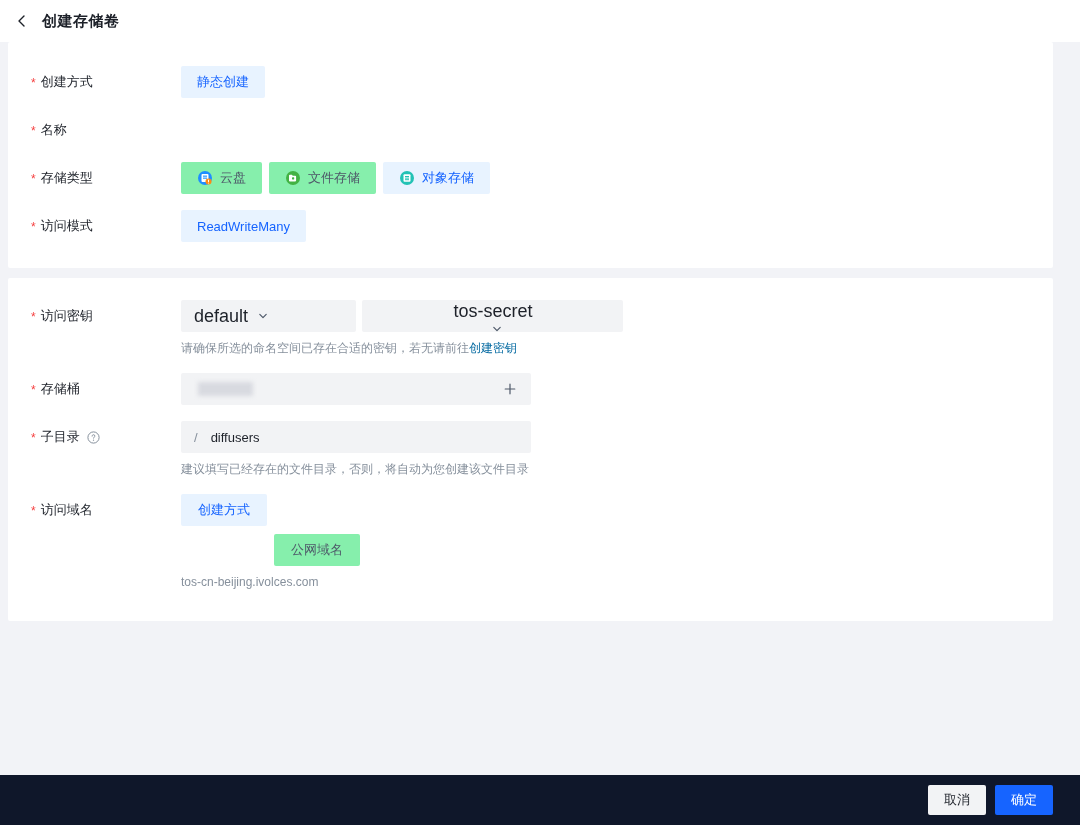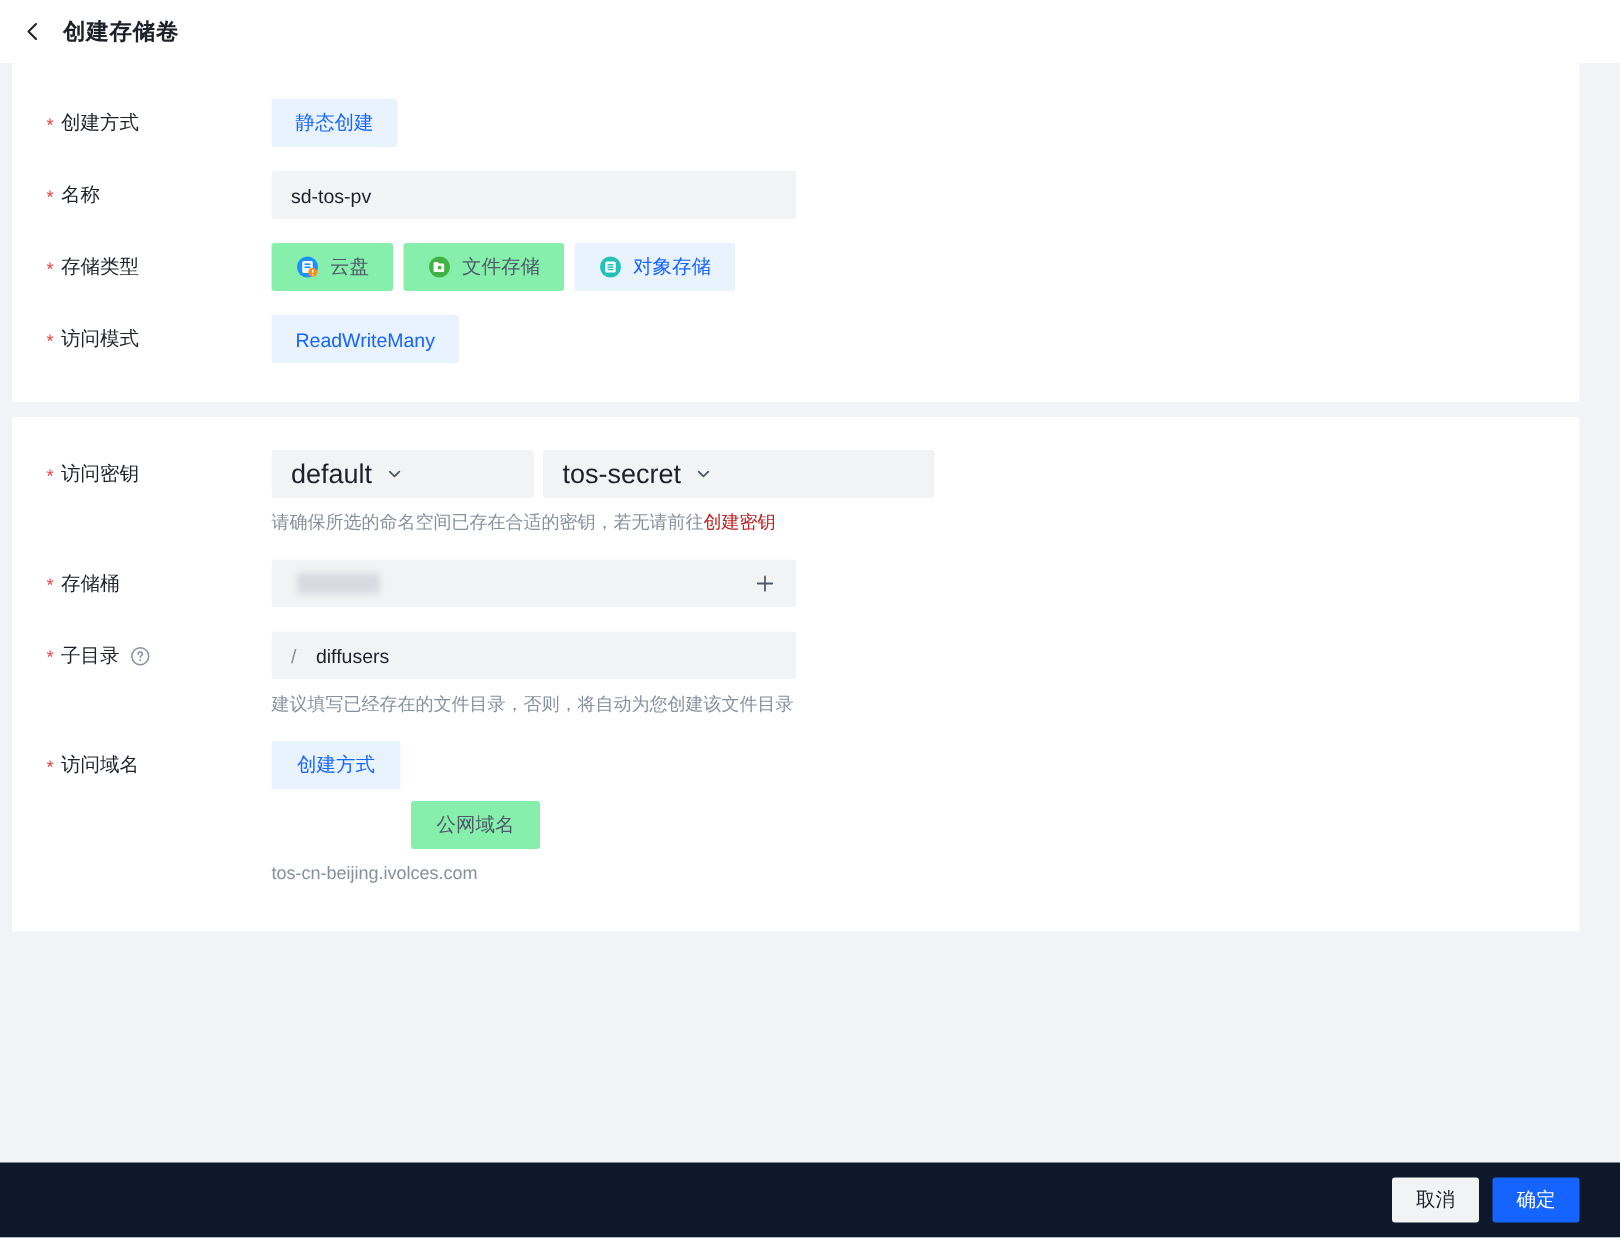--- a/index.html
+++ b/index.html
@@ -189,41 +189,41 @@
     box-sizing: border-box;
     display: flex;
     align-items: center;
     justify-content: flex-start;
     padding: 0 11px 0 12px;
     font-size: 18px;
     color: #1d2129;
     cursor: pointer;
   }
   #select-namespace { width: 175px; }
-  #select-secret { width: 261px; }
+  #select-secret { width: 261px; flex-direction: column; }
   .chevron-down {
     width: 14px;
     height: 14px;
     display: inline-flex;
     align-items: center;
     justify-content: center;
     flex: 0 0 14px;
     margin-left: 8px;
   }
   .chevron-down svg { display: block; }
 
   
   .helper {
     font-size: 12px;
     color: #86909c;
     margin-top: 8px;
     line-height: 17px;
   }
   .helper .link {
-    color: #b91c1c;
+    color: #0369a1;
     cursor: pointer;
     text-decoration: none;
   }
 
   
   .footer {
     position: absolute;
     left: 0;
     right: 0;
     bottom: 0;
@@ -276,25 +276,20 @@
       <div class="seg-group">
         <button class="seg-btn selected">静态创建</button>
       </div>
     </div>
   </div>
 
   <div class="form-row">
     <div class="form-label">
       <span class="req-star">*</span>
       <span>名称</span>
-    </div>
-    <div class="form-control">
-      <div class="text-input" id="input-name">
-        <span class="value">sd-tos-pv</span>
-      </div>
     </div>
   </div>
 
   <div class="form-row">
     <div class="form-label">
       <span class="req-star">*</span>
       <span>存储类型</span>
     </div>
     <div class="form-control">
       <div class="seg-group">

